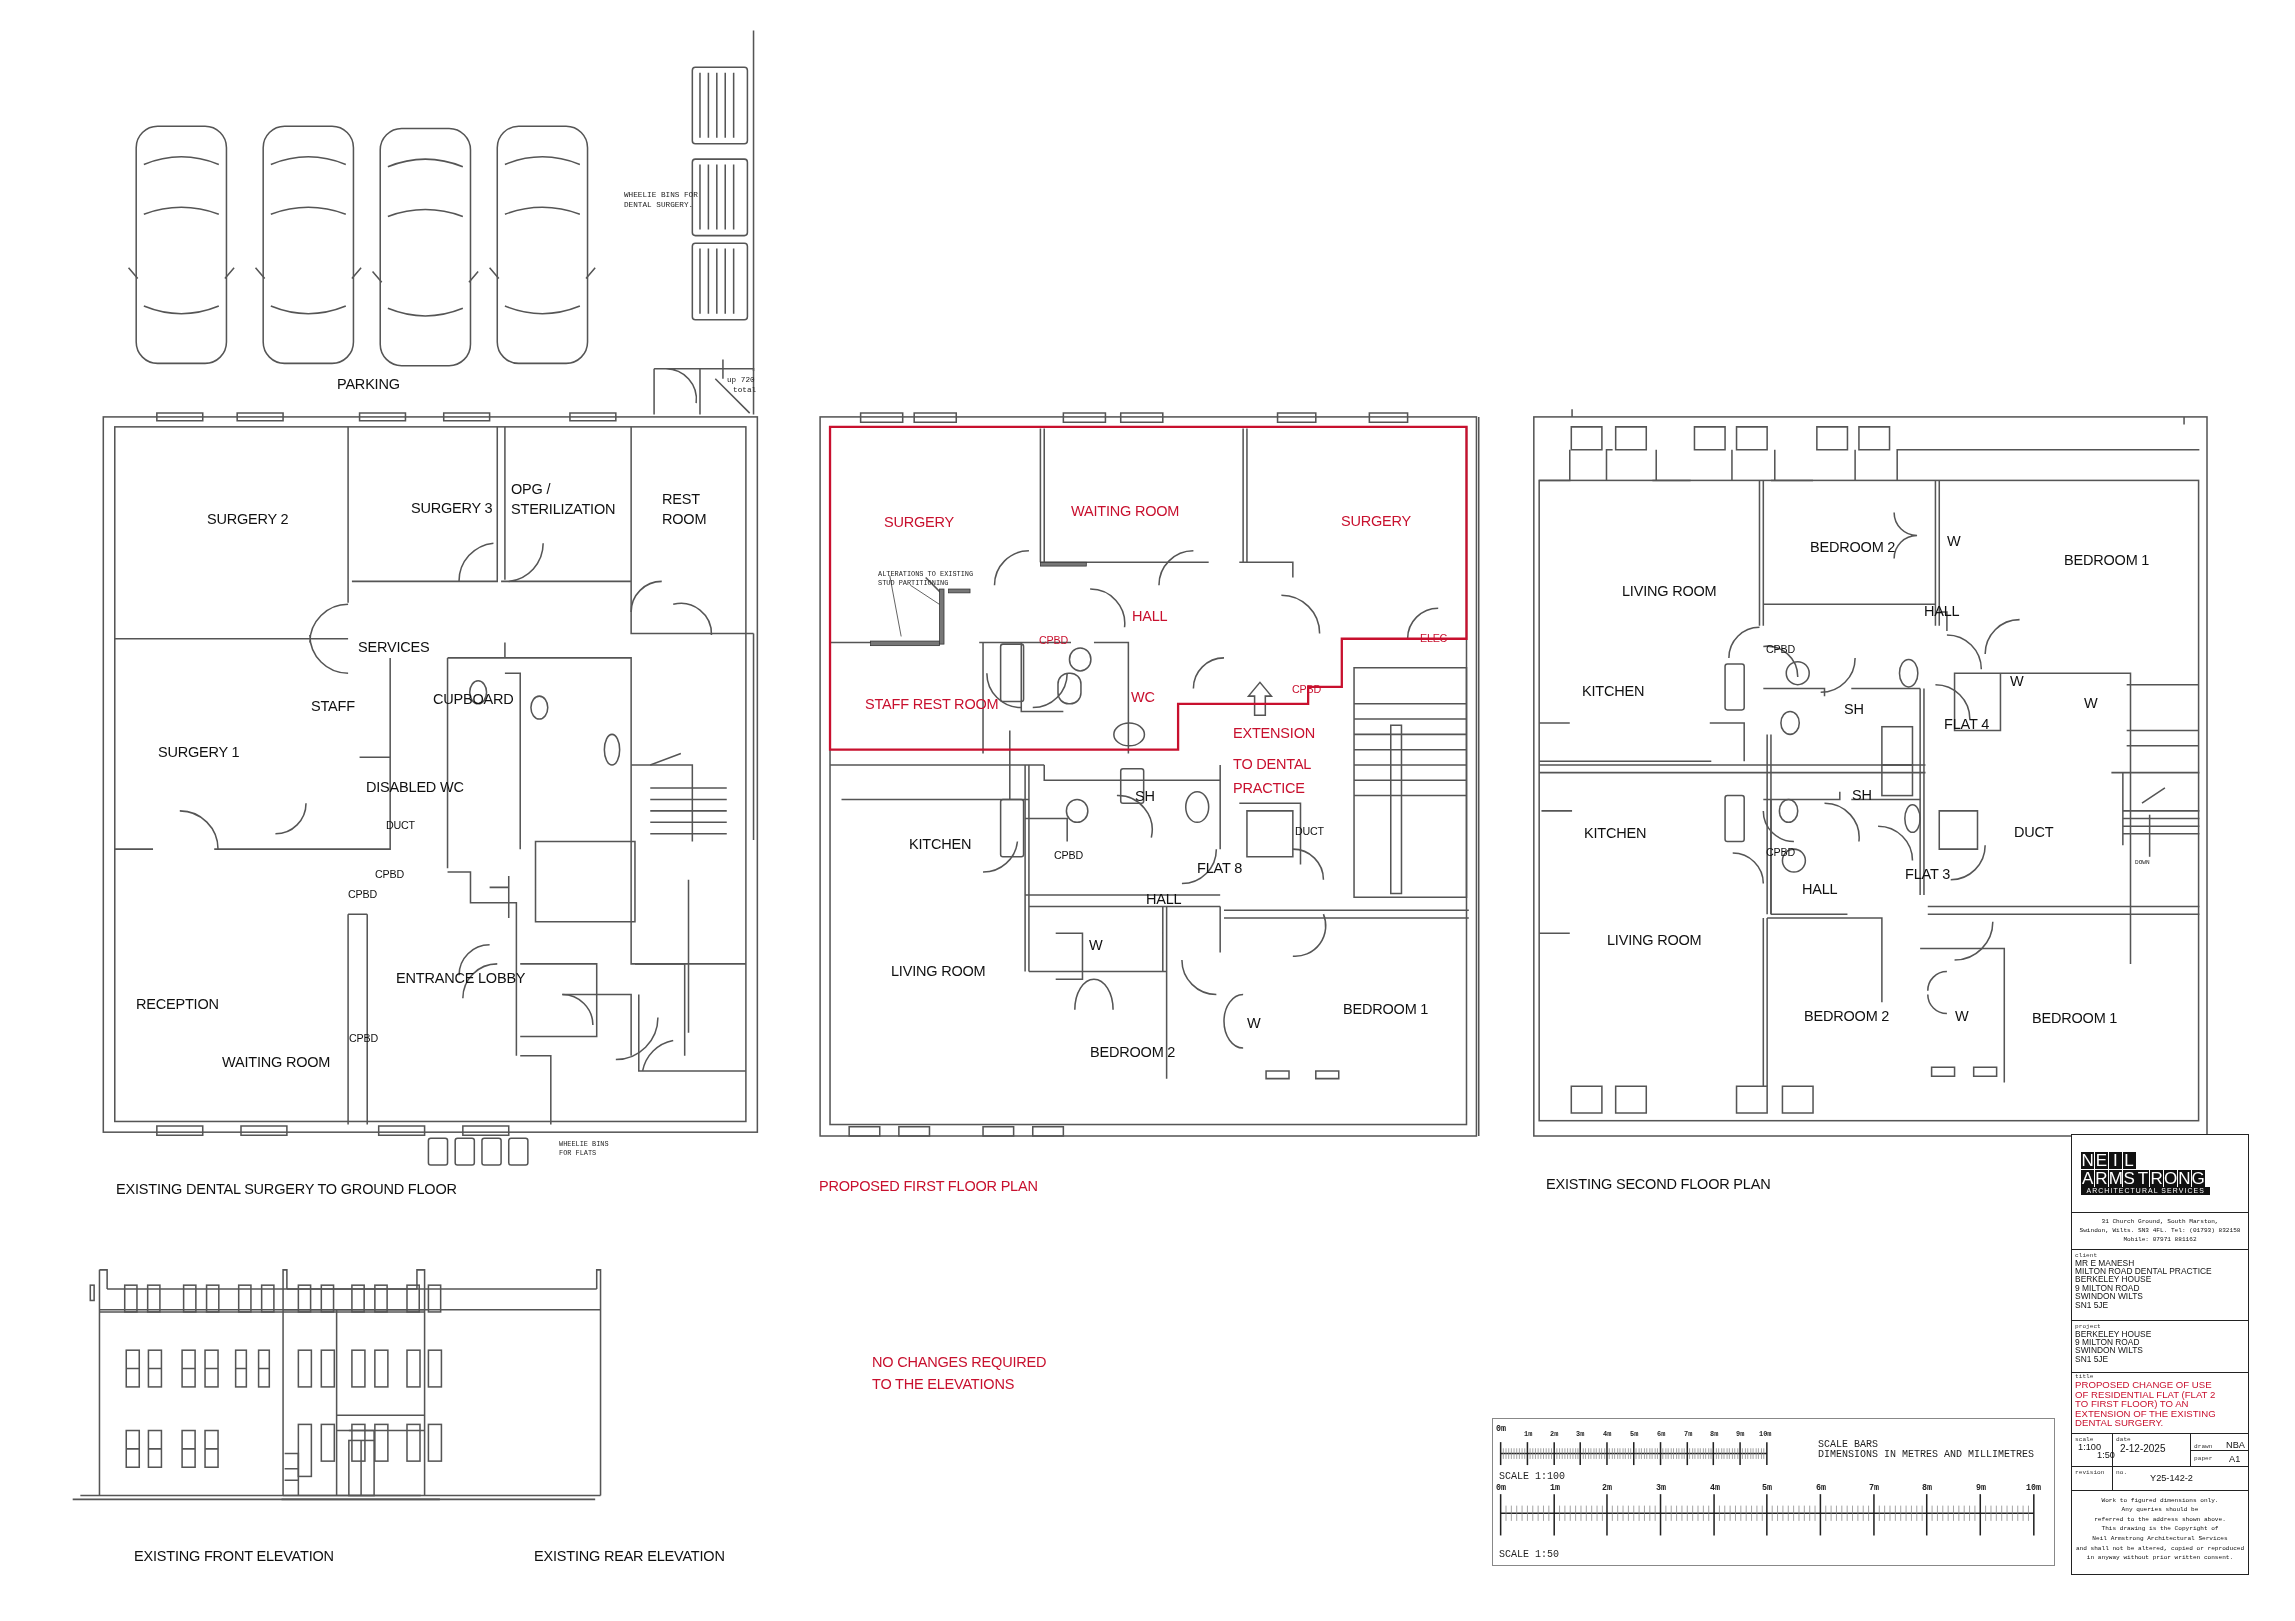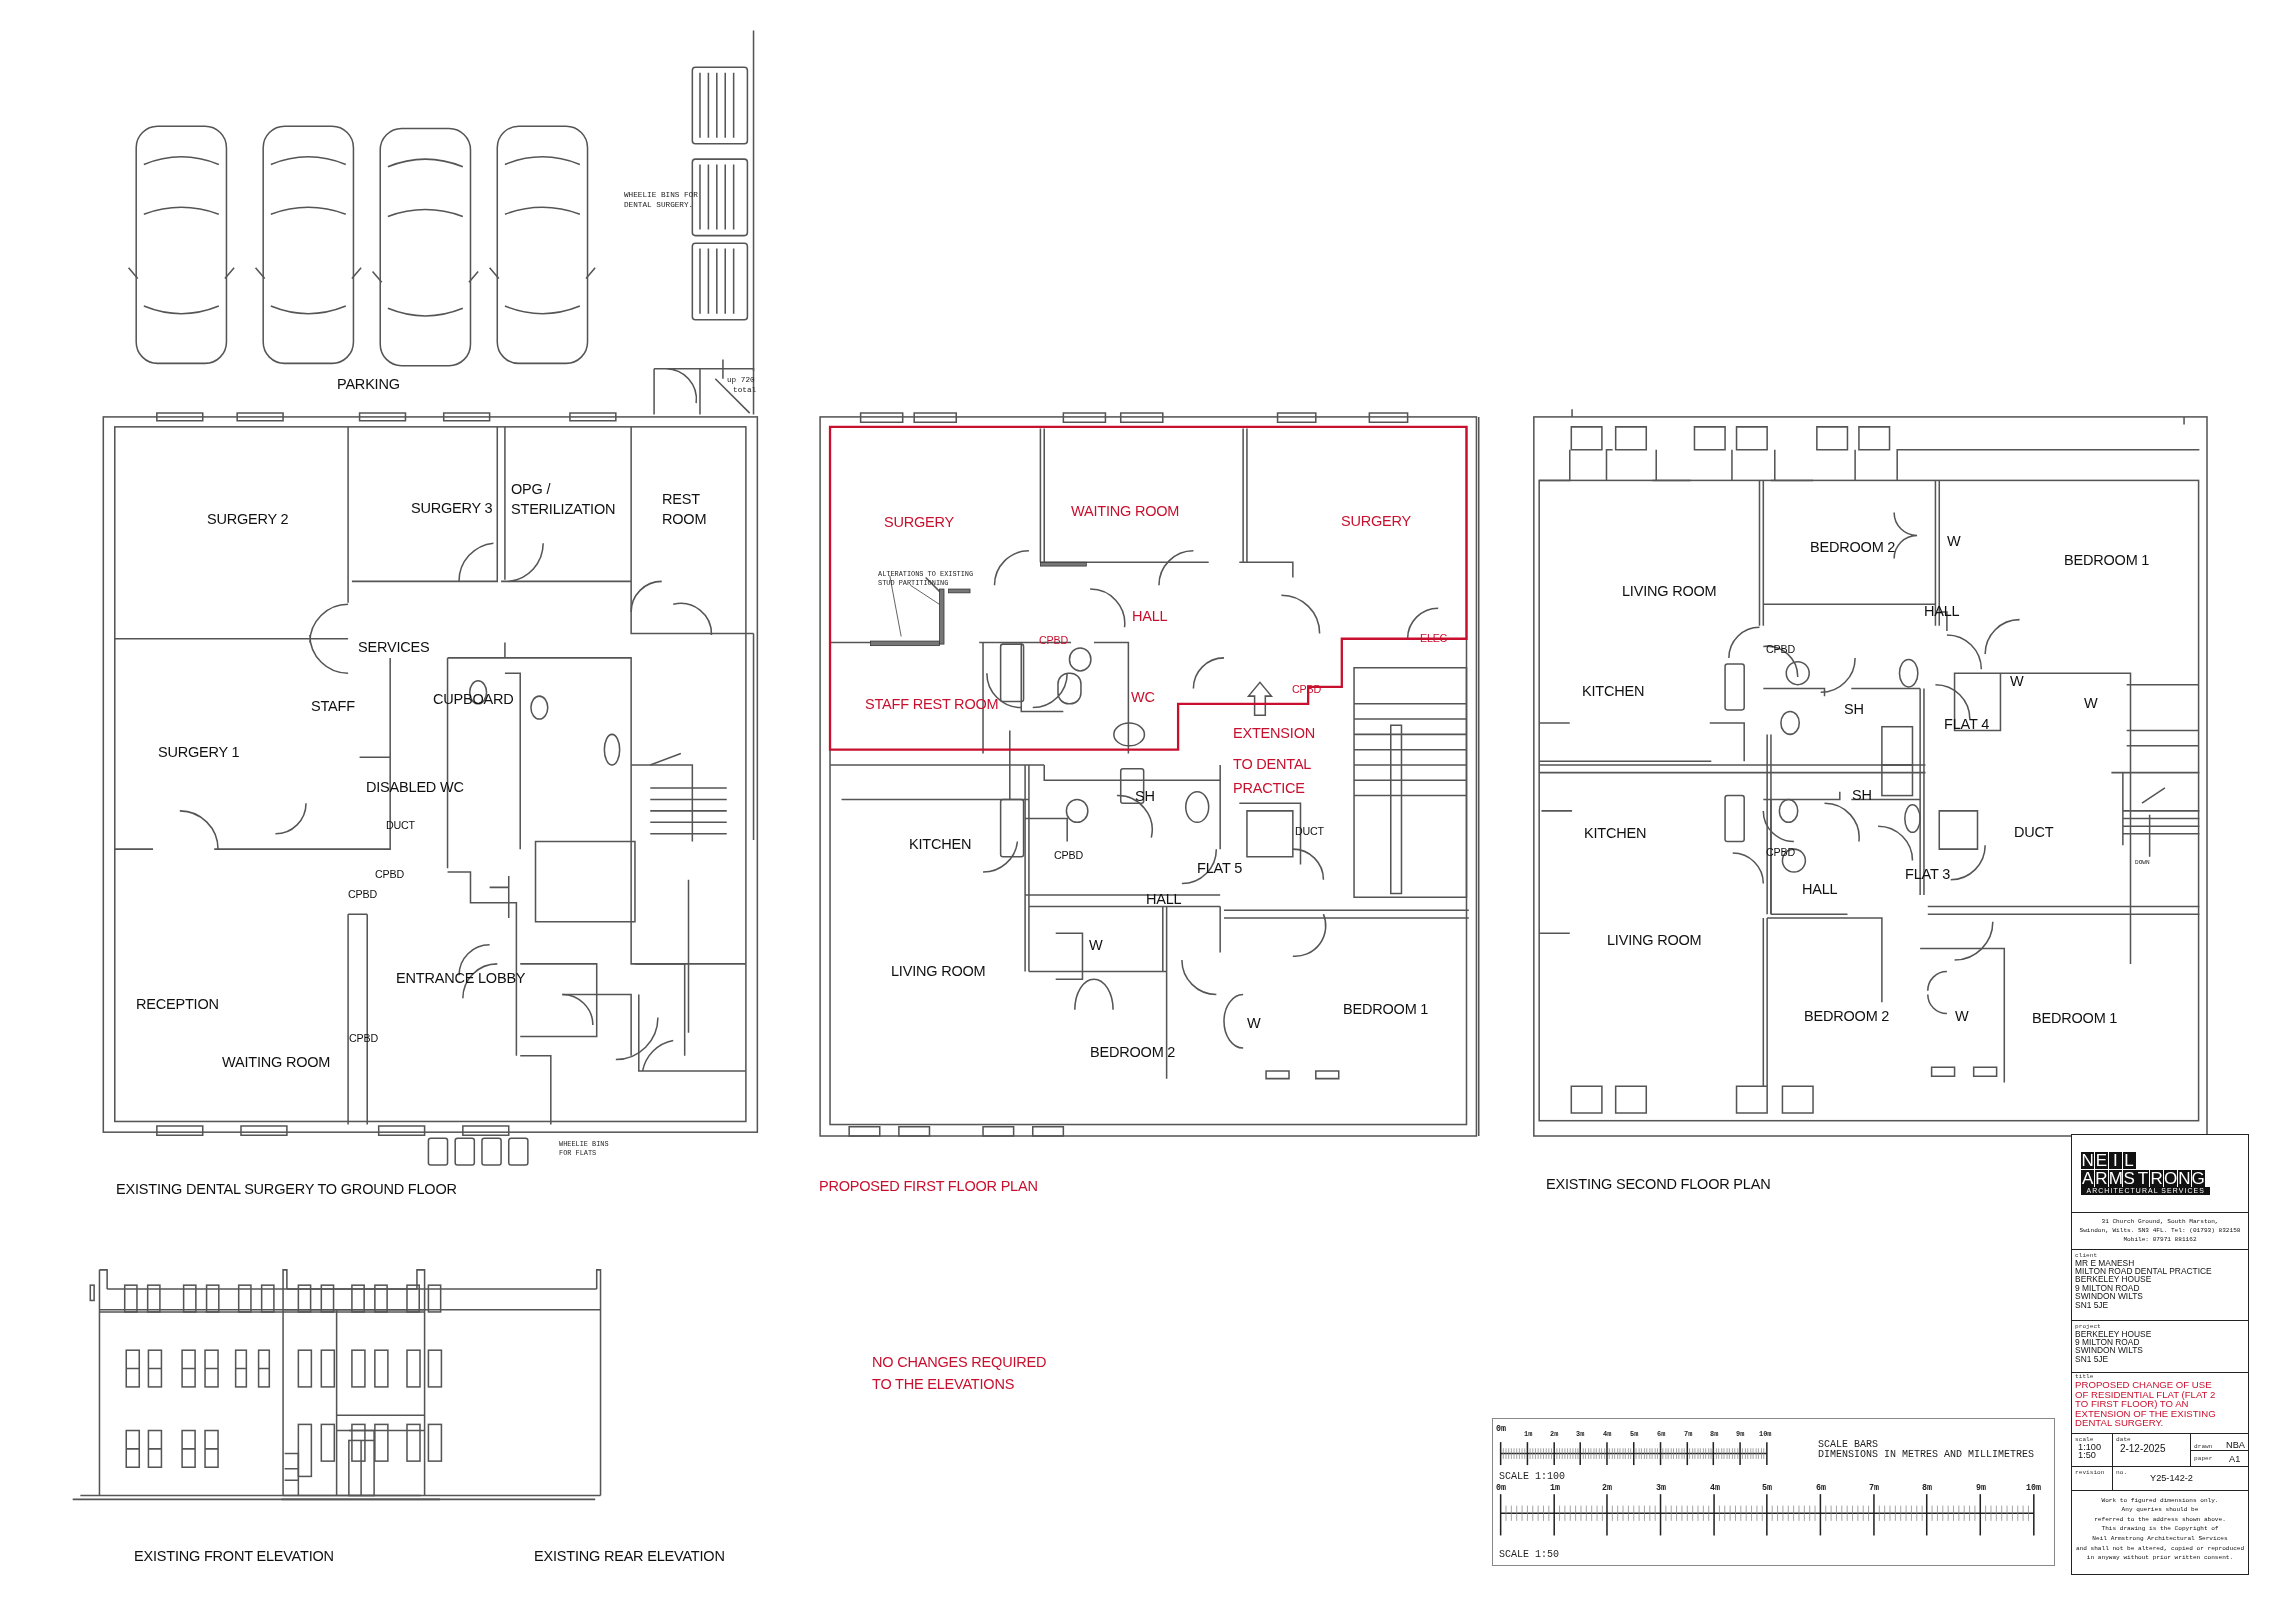--- a/index.html
+++ b/index.html
@@ -288,21 +288,21 @@
 <div class="lbl red" style="left:865px;top:696px;">STAFF REST ROOM</div>
 <div class="lbl red" style="left:1233px;top:725px;">
   <div>EXTENSION</div>
   <div style="margin-top:14px;">TO DENTAL</div>
   <div style="margin-top:6px;">PRACTICE</div>
 </div>
 <div class="lbl" style="left:1135px;top:788px;">SH</div>
 <div class="lbl" style="left:909px;top:836px;">KITCHEN</div>
 <div class="lbl sm" style="left:1295px;top:825px;">DUCT</div>
 <div class="lbl sm" style="left:1054px;top:849px;">CPBD</div>
-<div class="lbl" style="left:1197px;top:860px;">FLAT 5</div>
+<div class="lbl" style="left:1197px;top:860px;">FLAT 8</div>
 <div class="lbl" style="left:1146px;top:891px;">HALL</div>
 <div class="lbl" style="left:1089px;top:937px;">W</div>
 <div class="lbl" style="left:891px;top:963px;">LIVING ROOM</div>
 <div class="lbl" style="left:1247px;top:1015px;">W</div>
 <div class="lbl" style="left:1343px;top:1001px;">BEDROOM 1</div>
 <div class="lbl" style="left:1090px;top:1044px;">BEDROOM 2</div>
 <div class="lbl red" style="left:819px;top:1178px;">PROPOSED FIRST FLOOR PLAN</div>
 
 <div class="lbl" style="left:1810px;top:539px;">BEDROOM 2</div>
 <div class="lbl" style="left:1947px;top:533px;">W</div>
@@ -451,21 +451,21 @@
     <div class="val red">PROPOSED CHANGE OF USE</div>
     <div class="val red">OF RESIDENTIAL FLAT (FLAT 2</div>
     <div class="val red">TO FIRST FLOOR) TO AN</div>
     <div class="val red">EXTENSION OF THE EXISTING</div>
     <div class="val red">DENTAL SURGERY.</div>
   </div>
   <div class="row grid2" style="height:33px;">
     <div style="width:40px;border-right:1.1px solid #222;">
       <div class="cap">scale</div>
       <div class="val" style="font-size:9.2px;padding-left:6.1px;">1:100</div>
-      <div class="val" style="font-size:9.2px;padding-left:6.1px;">1:50</div>
+      <div class="val" style="font-size:9.2px;padding-left:6.1px;margin-left:19px;">1:50</div>
     </div>
     <div style="width:77px;border-right:1.1px solid #222;">
       <div class="cap">date</div>
       <div class="val" style="font-size:10px;padding-left:6.9px;padding-top:2.3px;">2-12-2025</div>
     </div>
     <div style="flex:1;">
       <div style="height:16px;border-bottom:1.1px solid #222;display:flex;justify-content:space-between;align-items:flex-end;padding:0 3.1px;">
         <span class="cap" style="padding:0;">drawn</span>
         <span style="font-size:9.2px;">NBA</span>
       </div>

